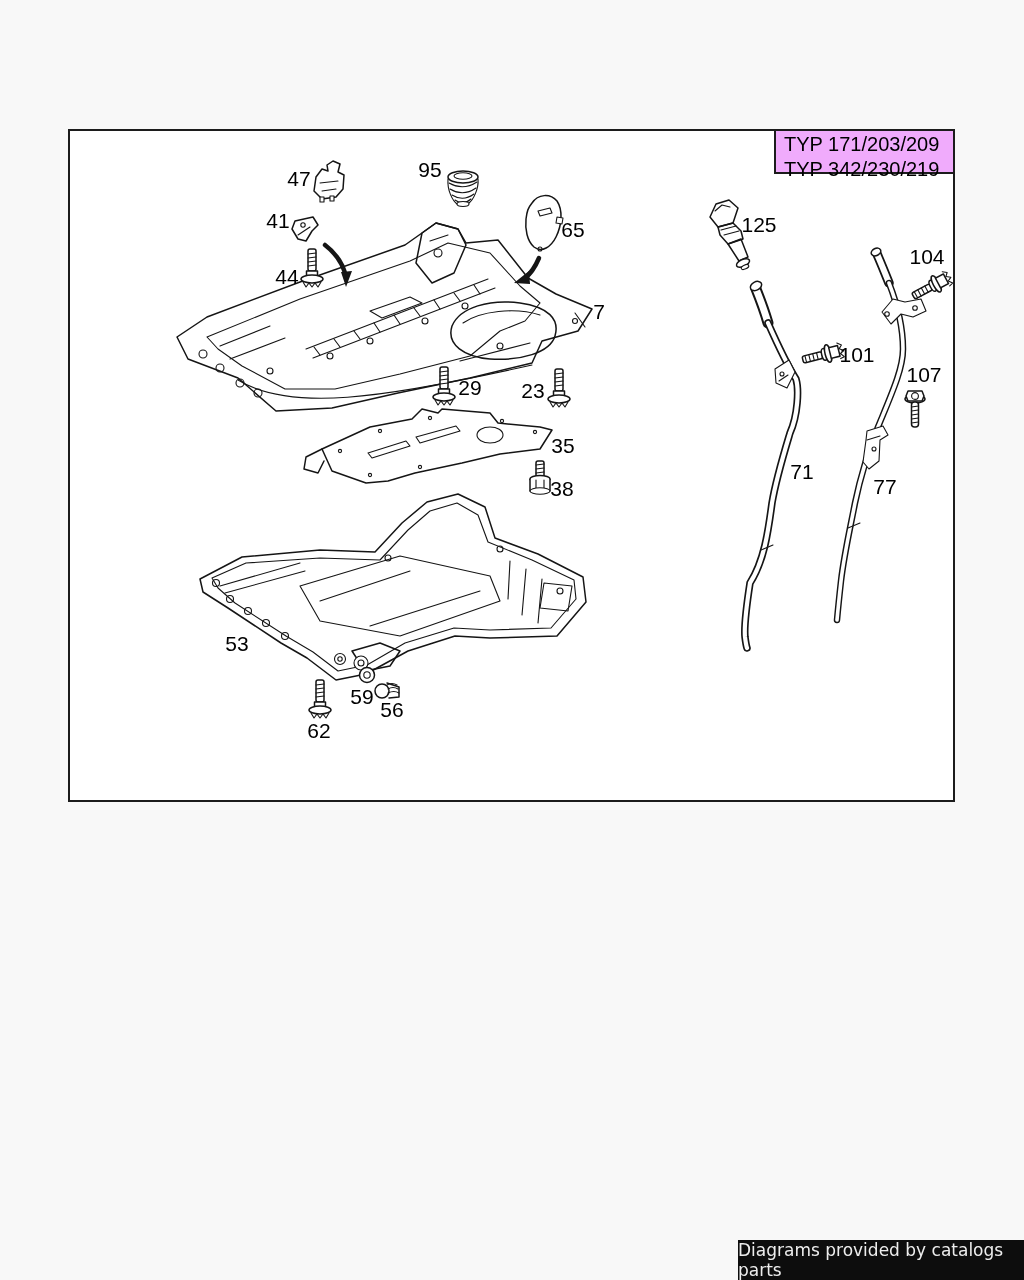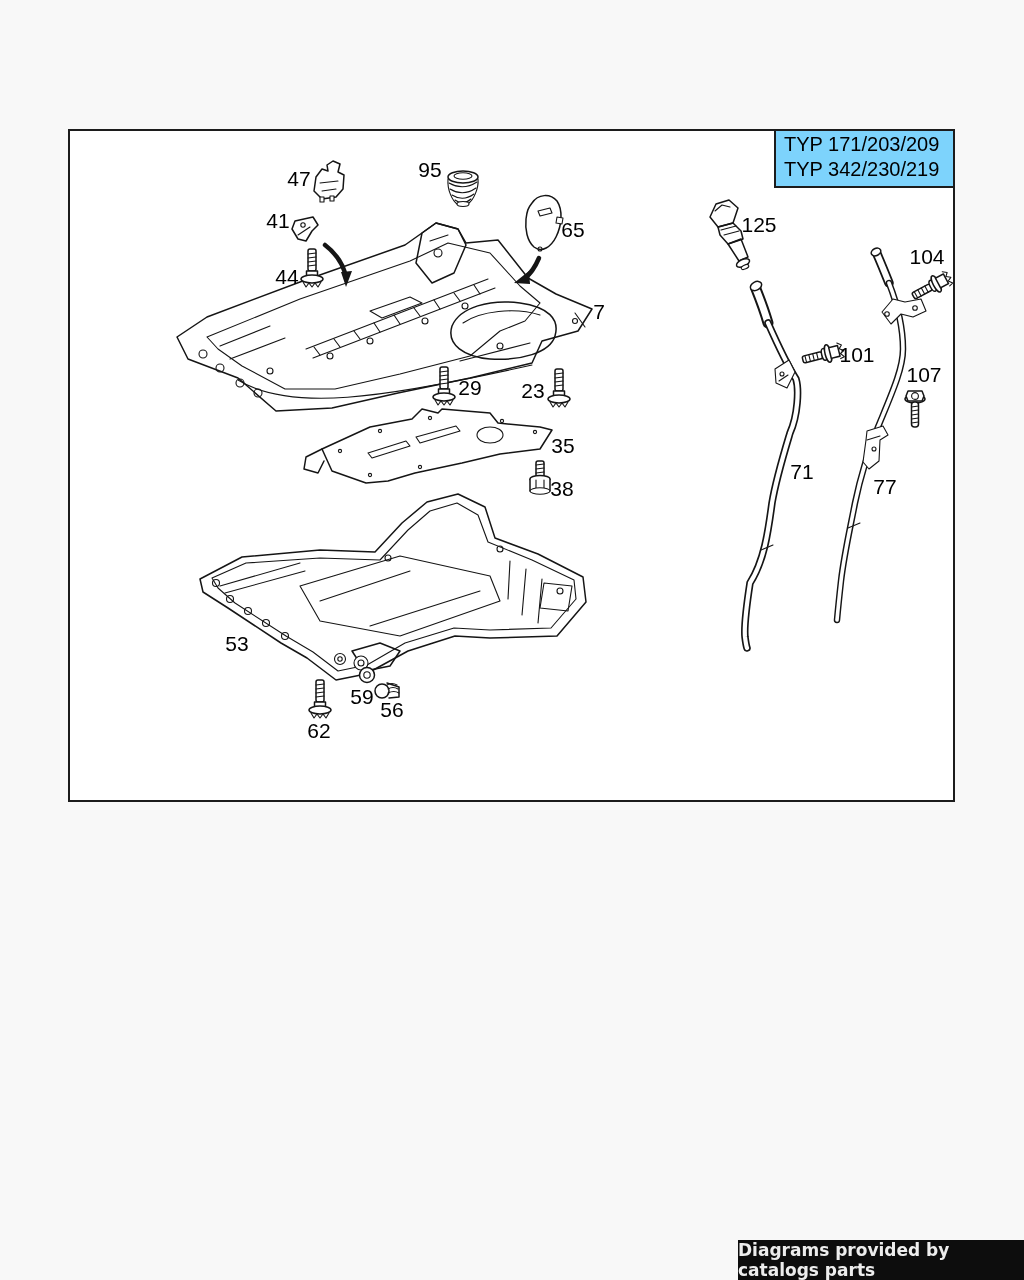--- a/index.html
+++ b/index.html
@@ -8,30 +8,30 @@
     background:#f8f8f8;
     font-family:"Liberation Sans",sans-serif;
     overflow:hidden;
   }
   .diagram-frame{
     position:absolute;left:68px;top:129px;width:887px;height:673px;
     background:#ffffff;border:2px solid #1c1c1c;box-sizing:border-box;
   }
   .diagram-frame svg{position:absolute;left:0;top:0;width:883px;height:669px;}
   .typ-box{
-    position:absolute;top:-2px;right:-2px;width:181px;height:59px;
-    border:2px solid #1c1c1c;background:#7dd3fc;box-sizing:border-box;
+    position:absolute;top:-2px;right:-2px;width:181px;height:45px;
+    border:2px solid #1c1c1c;background:#f0abfc;box-sizing:border-box;
     padding:1px 9px 0 8px;
     font-size:20px;line-height:25px;color:#000;white-space:nowrap;
   }
   .footer-bar{
     position:absolute;left:738px;top:1240px;width:286px;height:40px;
     background:#0d0d0d;color:#ededed;
     display:flex;align-items:center;justify-content:center;
-    font-family:"DejaVu Sans",sans-serif;font-size:17px;font-weight:bold;
+    font-family:"DejaVu Sans",sans-serif;font-size:17px;
   }
   
   .ln{fill:none;stroke:#151515;stroke-width:1.5;stroke-linejoin:round;stroke-linecap:round;}
   .lt{fill:none;stroke:#151515;stroke-width:1.1;stroke-linejoin:round;stroke-linecap:round;}
   .wh{fill:#ffffff;stroke:#151515;stroke-width:1.5;stroke-linejoin:round;}
   .whl{fill:#ffffff;stroke:#151515;stroke-width:1.1;stroke-linejoin:round;}
   .tube-o{fill:none;stroke:#151515;stroke-linecap:round;}
   .tube-i{fill:none;stroke:#ffffff;stroke-linecap:round;}
   .arrow{fill:none;stroke:#151515;stroke-width:4.5;stroke-linecap:round;}
   .ah{fill:#151515;stroke:none;}

